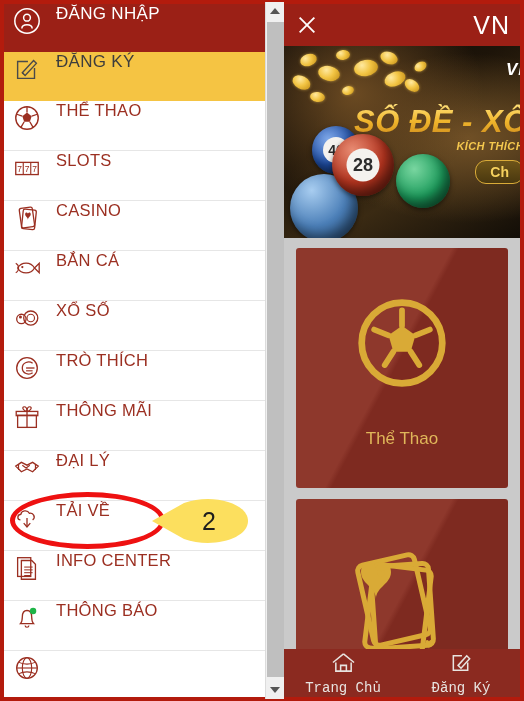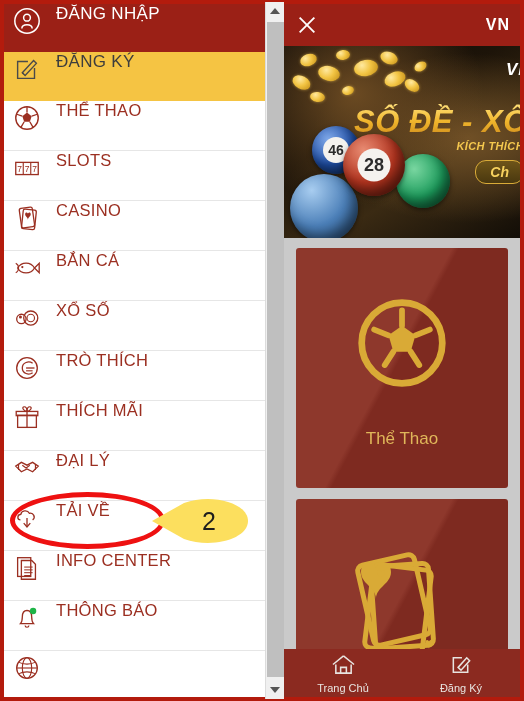--- a/index.html
+++ b/index.html
@@ -112,22 +112,22 @@
     height: 42px;
     background: #9b2016;
     display: flex;
     align-items: center;
     justify-content: space-between;
     padding: 0 10px 0 12px;
   }
   #close-x { width: 22px; height: 22px; cursor: pointer; }
   #brand {
     color: #ffffff;
-    font-size: 16px;
-    font-weight: bold;
+    font-size: 25px;
+    font-weight: normal;
     letter-spacing: 1px;
     white-space: nowrap;
     overflow: hidden;
   }
 
   
   #banner {
     position: relative;
     height: 192px;
     background:
@@ -198,21 +198,20 @@
     margin-top: 8px;
     padding: 3px 14px;
     border: 1px solid #d9ab38;
     border-radius: 11px;
     background: linear-gradient(180deg, #6e5419 0%, #4a380f 100%);
     color: #f6d15e;
     font-size: 14px;
     font-weight: bold;
     white-space: nowrap;
     cursor: pointer;
-    font-style: italic;
   }
 
   
   #cards {
     padding: 10px 12px 0 12px;
     background: #cacaca;
     height: 417px;
     overflow: hidden;
   }
   .game-card {
@@ -249,21 +248,22 @@
     flex: 1;
     display: flex;
     flex-direction: column;
     align-items: center;
     justify-content: center;
     gap: 2px;
     cursor: pointer;
   }
   .nav-label {
     color: #e8e4e0;
-    font-size: 11px;
+    font-size: 14px;
+    font-family: Liberation Mono, monospace;
   }
 
   
   #annot-ellipse {
     position: absolute;
     left: 10px; top: 492px;
     width: 155px; height: 57px;
     border: 5px solid #ee1111;
     border-radius: 50%;
     pointer-events: none;
@@ -380,21 +380,21 @@
         <div class="menu-item">
           <span class="menu-icon">
             <svg width="30" height="30" viewBox="0 0 32 32">
               <rect x="6" y="13" width="20" height="13" fill="none" stroke="#9b2f21" stroke-width="1.4"></rect>
               <rect x="4.5" y="9" width="23" height="4.5" fill="none" stroke="#9b2f21" stroke-width="1.4"></rect>
               <line x1="16" y1="9" x2="16" y2="26" stroke="#9b2f21" stroke-width="1.4"></line>
               <path d="M16 9 C12 9 10 4 13 4 C15.5 4 16 7 16 9 Z" fill="none" stroke="#9b2f21" stroke-width="1.3"></path>
               <path d="M16 9 C20 9 22 4 19 4 C16.5 4 16 7 16 9 Z" fill="none" stroke="#9b2f21" stroke-width="1.3"></path>
             </svg>
           </span>
-          <span class="menu-label">THÍCH MÃI</span>
+          <span class="menu-label">THÔNG MÃI</span>
         </div>
         <div class="menu-item">
           <span class="menu-icon">
             <svg width="30" height="30" viewBox="0 0 32 32">
               <path d="M4 14 L10 10 L16 13 L22 10 L28 14 L22 20 L16 17 L10 20 Z" fill="none" stroke="#9b2f21" stroke-width="1.4"></path>
               <path d="M11 13 L15 16 L19 13" fill="none" stroke="#9b2f21" stroke-width="1.2"></path>
               <path d="M7 12 L7 18 M25 12 L25 18" stroke="#9b2f21" stroke-width="1.2"></path>
             </svg>
           </span>
           <span class="menu-label">ĐẠI LÝ</span>
@@ -476,21 +476,21 @@
       <div class="coin" style="left:96px;top:6px;width:18px;height:12px;transform:rotate(20deg);"></div>
       <div class="coin" style="left:100px;top:26px;width:22px;height:14px;transform:rotate(-22deg);"></div>
       <div class="coin" style="left:120px;top:34px;width:16px;height:11px;transform:rotate(34deg);"></div>
       <div class="coin" style="left:130px;top:16px;width:13px;height:9px;transform:rotate(-30deg);"></div>
       <div class="coin" style="left:26px;top:46px;width:15px;height:10px;transform:rotate(8deg);"></div>
       <div class="coin" style="left:58px;top:40px;width:12px;height:9px;transform:rotate(-14deg);"></div>
 
       <div class="ball" style="left:28px;top:80px;width:48px;height:48px;background:radial-gradient(circle at 34% 28%, #7fa8e8 0%, #1f4fa8 55%, #123168 100%);">
         <div class="num" style="width:26px;height:26px;font-size:14px;">46</div>
       </div>
-      <div class="ball" style="left:59px;top:88px;width:62px;height:62px;background:radial-gradient(circle at 33% 26%, #e88b72 0%, #b3341f 52%, #6e1b0d 100%);z-index:3;">
+      <div class="ball" style="left:48px;top:88px;width:62px;height:62px;background:radial-gradient(circle at 33% 26%, #e88b72 0%, #b3341f 52%, #6e1b0d 100%);z-index:3;">
         <div class="num" style="width:33px;height:33px;font-size:18px;">28</div>
       </div>
       <div class="ball" style="left:112px;top:108px;width:54px;height:54px;background:radial-gradient(circle at 34% 28%, #79d6a0 0%, #1c9c5c 55%, #0e5733 100%);z-index:2;"></div>
       <div class="ball" style="left:6px;top:128px;width:68px;height:68px;background:radial-gradient(circle at 32% 24%, #a8cdf0 0%, #4b7fb8 52%, #244a74 100%);"></div>
 
       <div id="banner-text">
         <div id="banner-kicker">VI</div>
         <div id="banner-title">SỐ ĐỀ - XỔ</div>
         <div id="banner-sub">KÍCH THÍCH</div>
         <div id="banner-cta">Ch</div>

